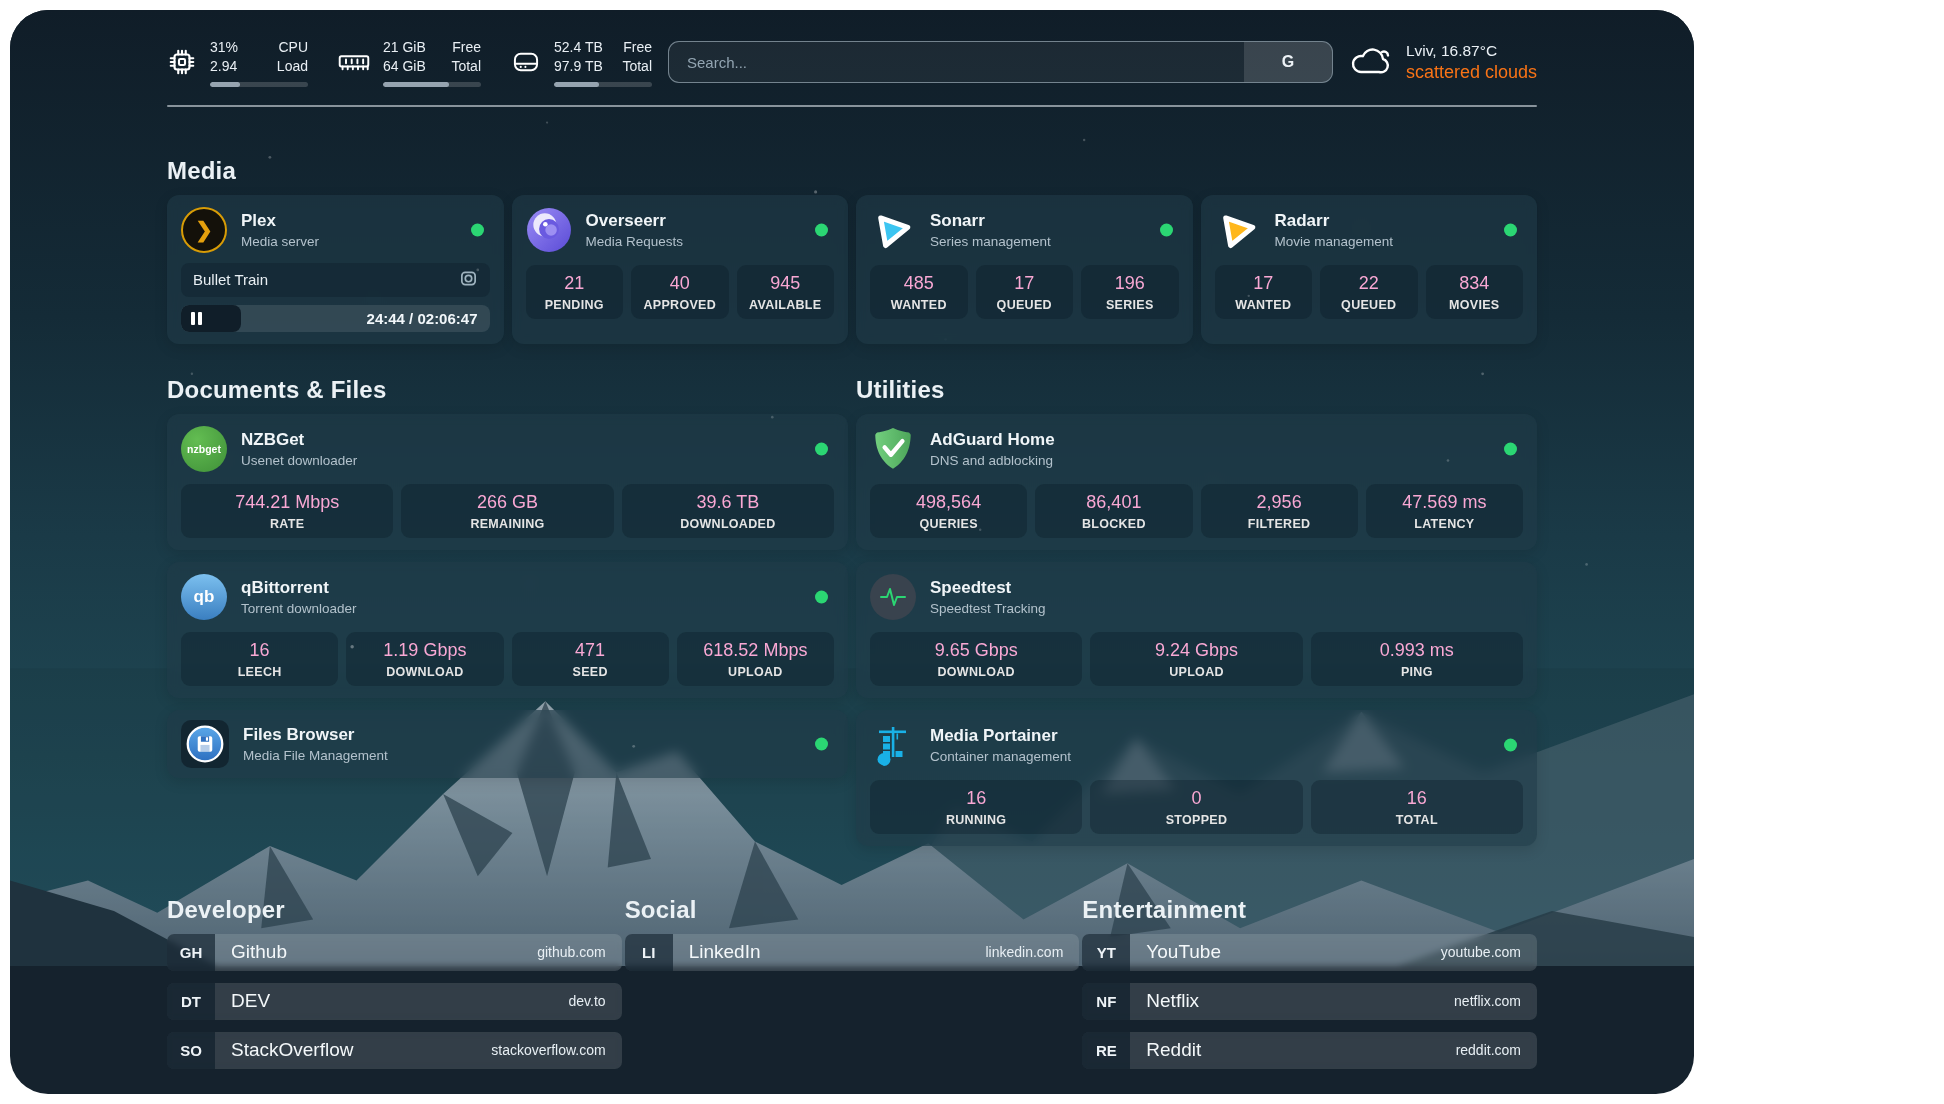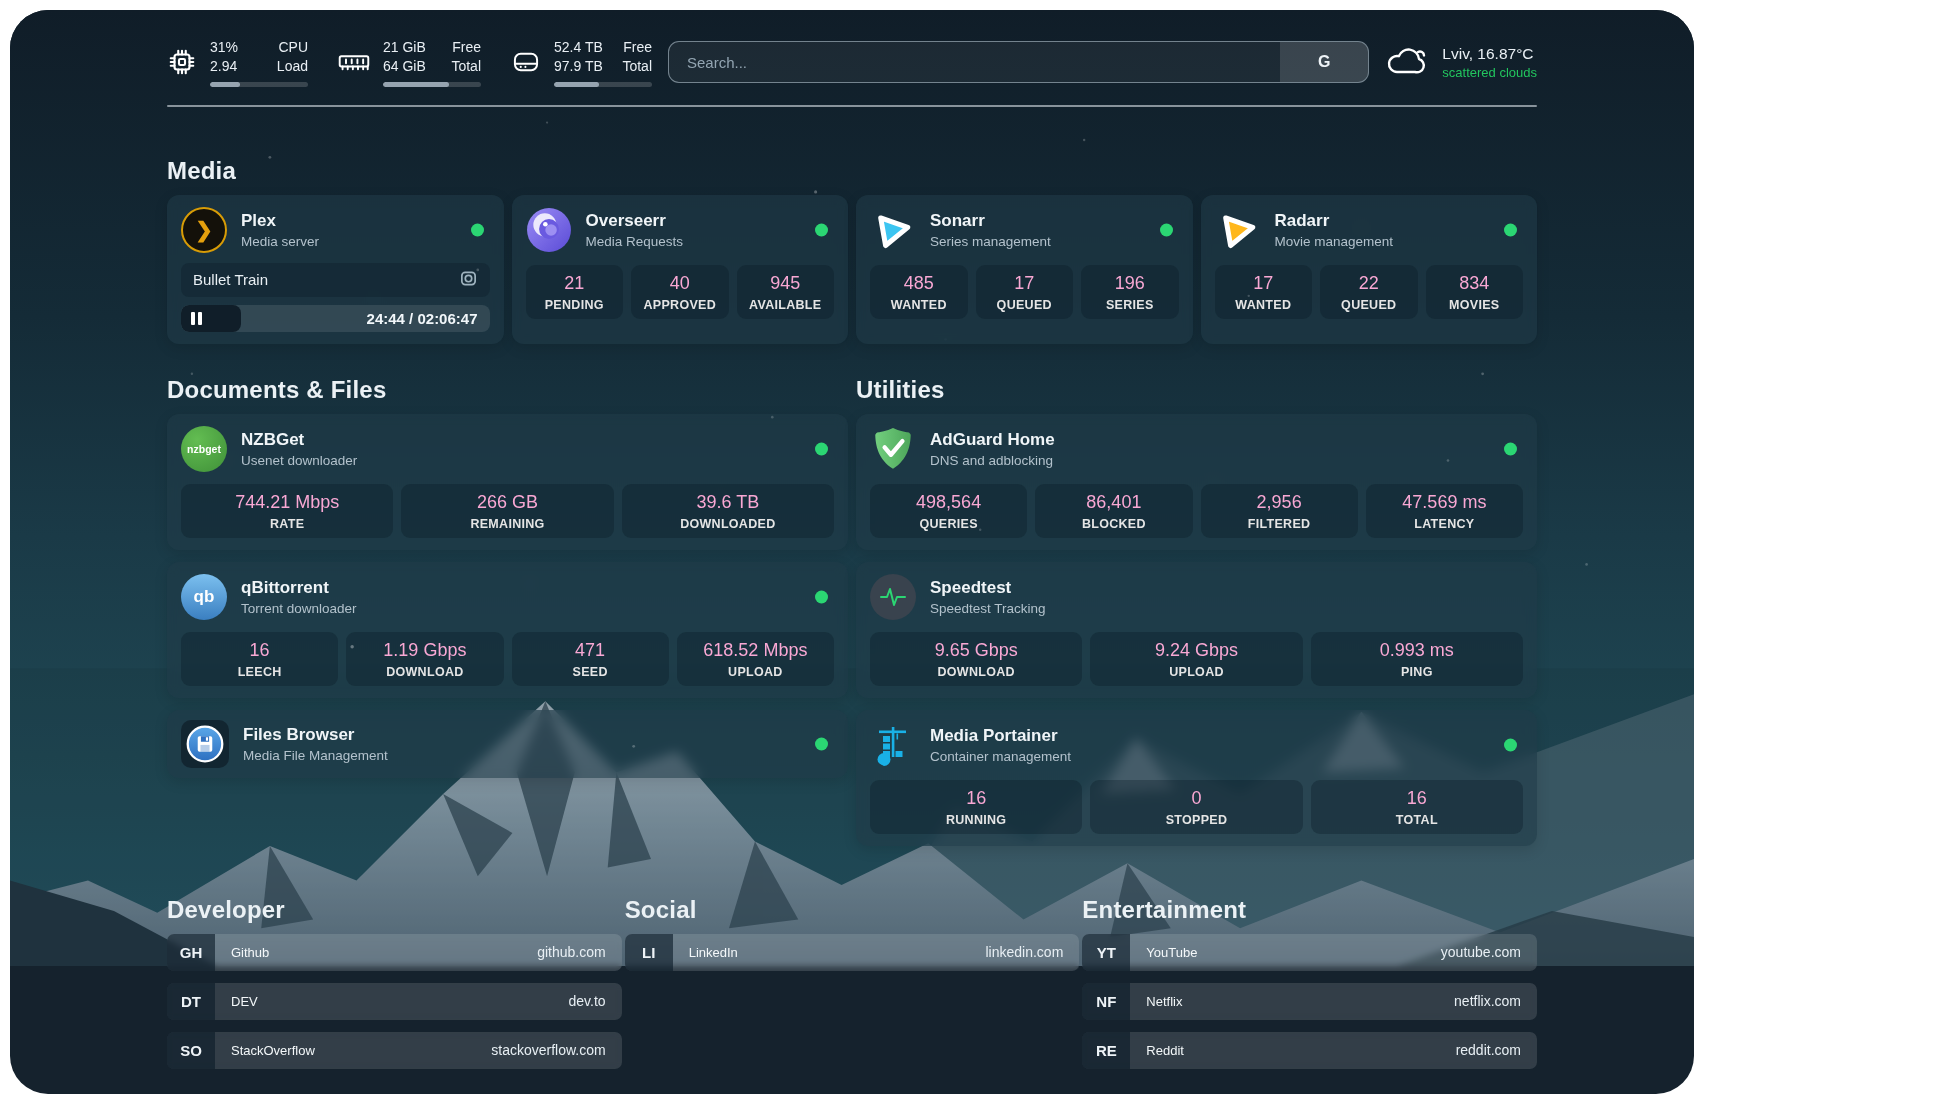--- a/index.html
+++ b/index.html
@@ -24,21 +24,21 @@
             border:1.5px solid rgba(190,205,216,0.55); border-radius:11px;
             background:rgba(255,255,255,0.05); overflow:hidden; }
   .search input { flex:1; background:transparent; border:none; outline:none; color:#dfe8ee;
                   font-size:15px; padding:0 18px; font-family:inherit; }
   .search input::placeholder { color:#93a5b2; }
   .gbtn { width:88px; border:none; background:rgba(255,255,255,0.13); color:#eef3f7;
           font-size:16px; font-weight:600; cursor:pointer; font-family:inherit; }
 
   .weather { display:flex; align-items:center; gap:13px; color:#eaf0f5; flex:none; }
   .wl1 { font-size:15.5px; }
-  .wl2 { font-size:13px; color:#22c55e; margin-top:2px; }
+  .wl2 { font-size:18px; color:#f97316; margin-top:2px; }
 
   .divider { margin-top:18px; height:2px; background:rgba(235,242,247,0.55); border-radius:1px; }
 
   
   h2.section { margin:0 0 10px; font-size:24px; font-weight:600; color:#ebf1f5; letter-spacing:.2px; }
   .sec-media { margin-top:50px; }
   .sec-mid { margin-top:32px; }
   .sec-bottom { margin-top:50px; }
 
   .grid4 { display:grid; grid-template-columns:repeat(4,1fr); gap:8px; }
@@ -83,21 +83,21 @@
   .fbic   { width:40px; height:40px; }
 
   
   .threecol { display:grid; grid-template-columns:repeat(3,1fr); gap:3px; }
   .bm-title { margin-bottom:18px; }
   .bm-rows { display:flex; flex-direction:column; gap:12px; }
   .bm { display:flex; align-items:stretch; height:37px; border-radius:7px; overflow:hidden;
         background:rgba(255,255,255,0.13); backdrop-filter:blur(3px); cursor:pointer; }
   .bm-abbr { width:48px; background:rgba(12,28,40,0.62); color:#eef3f7; font-size:15px; font-weight:600;
              display:flex; align-items:center; justify-content:center; flex:none; }
-  .bm-name { display:flex; align-items:center; padding-left:16px; font-size:13px; color:#f4f8fa; font-weight:500; }
+  .bm-name { display:flex; align-items:center; padding-left:16px; font-size:19px; color:#f4f8fa; font-weight:500; }
   .bm-url { margin-left:auto; display:flex; align-items:center; padding-right:16px; font-size:14px; color:#e8eff4; }
 </style>
 </head>
 <body>
 
 <div class="canvas">
 
   <svg class="bg" viewBox="0 0 1944 1104" preserveAspectRatio="xMidYMid slice">
     <defs>
       <linearGradient id="sky" x1="0" y1="0" x2="0" y2="1">

